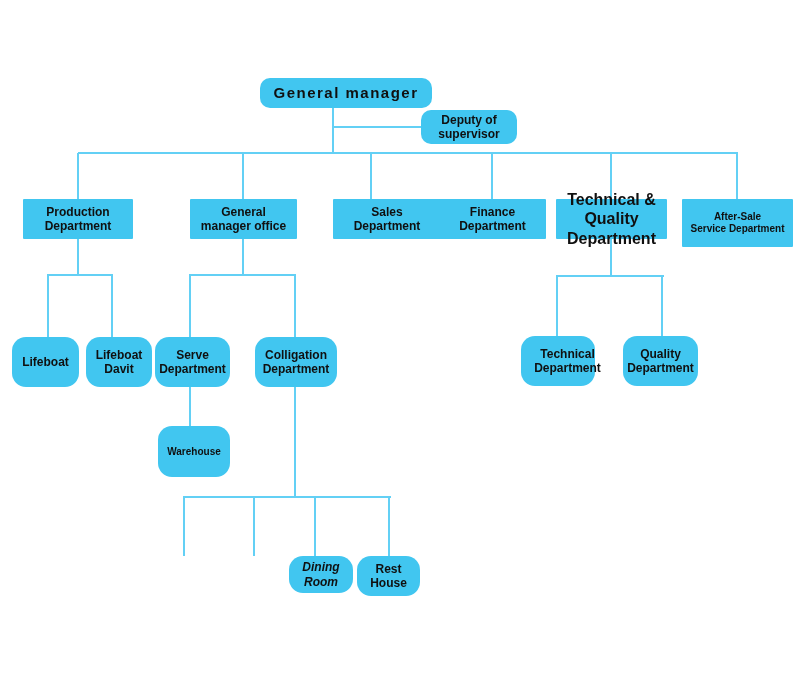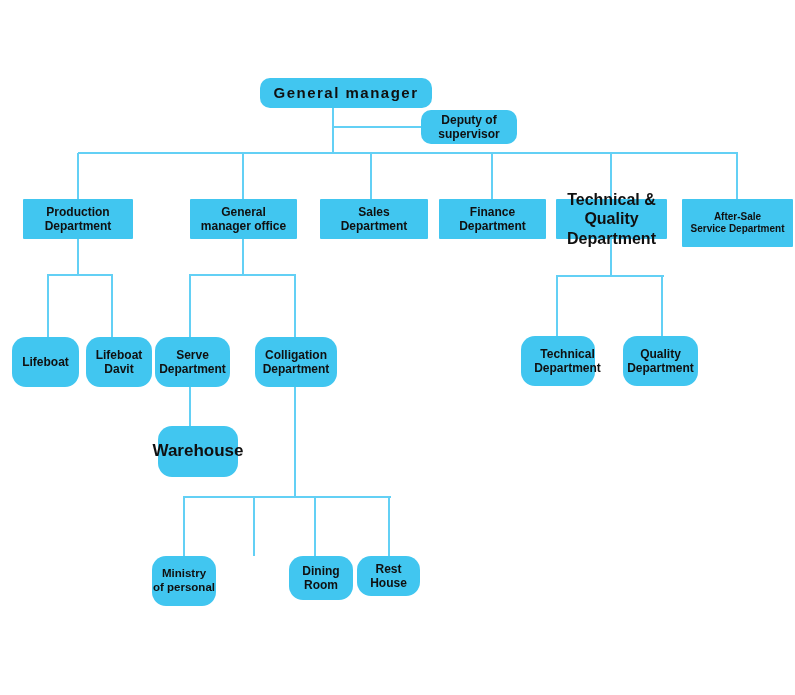--- a/index.html
+++ b/index.html
@@ -31,34 +31,34 @@
   .r10{border-radius:10px;}
   .r12{border-radius:1px;}
   .r14{border-radius:14px;}
   .line{position:absolute;background:var(--line);}
 
   
   #n-general-manager{left:260px;top:78px;width:172px;height:30px;font-size:15px;letter-spacing:1.5px;}
   #n-deputy-of-supervisor{left:421px;top:110px;width:96px;height:34px;}
   #n-production-department{left:23px;top:199px;width:110px;height:40px;}
   #n-general-manager-office{left:190px;top:199px;width:107px;height:40px;}
-  #n-sales-department{left:320px;top:199px;width:108px;height:40px;}
+  #n-sales-department{left:333px;top:199px;width:108px;height:40px;}
   #n-finance-department{left:439px;top:199px;width:107px;height:40px;}
   #n-technical-quality-department{left:556px;top:199px;width:111px;height:40px;font-size:16px;}
   #n-after-sale-service-department{left:682px;top:199px;width:111px;height:48px;font-size:10px;}
   #n-lifeboat{left:12px;top:337px;width:67px;height:50px;}
   #n-lifeboat-davit{left:86px;top:337px;width:66px;height:50px;}
   #n-serve-department{left:155px;top:337px;width:75px;height:50px;}
   #n-colligation-department{left:255px;top:337px;width:82px;height:50px;}
-  #n-warehouse{left:158px;top:426px;width:80px;height:51px;font-size:17px;}
+  #n-warehouse{left:158px;top:426px;width:72px;height:51px;font-size:10px;}
   #n-technical-department{left:521px;top:336px;width:74px;height:50px;padding-left:19px;}
   #n-quality-department{left:623px;top:336px;width:75px;height:50px;}
   #n-ministry-of-personal{left:152px;top:556px;width:64px;height:50px;font-size:11.5px;}
   #n-security{left:220px;top:556px;width:64px;height:50px;}
-  #n-dining-room{left:289px;top:556px;width:64px;height:44px;}
+  #n-dining-room{left:289px;top:556px;width:64px;height:37px;font-style:italic;}
   #n-rest-house{left:357px;top:556px;width:63px;height:40px;}
 
   
   #l-v-gm{left:332px;top:107px;width:2px;height:46px;}
   #l-h-deputy{left:332px;top:126px;width:89px;height:2px;}
   #l-h-main{left:78px;top:152px;width:660px;height:2px;}
   #l-v-prod-top{left:77px;top:153px;width:2px;height:46px;}
   #l-v-gmo-top{left:242px;top:153px;width:2px;height:46px;}
   #l-v-sales-top{left:370px;top:153px;width:2px;height:46px;}
   #l-v-fin-top{left:491px;top:153px;width:2px;height:46px;}
@@ -138,20 +138,18 @@
 Davit</div>
   <div class="node r14" id="n-serve-department">Serve
 Department</div>
   <div class="node r14" id="n-colligation-department">Colligation
 Department</div>
   <div class="node r14" id="n-warehouse">Warehouse</div>
   <div class="node r14" id="n-technical-department">Technical
 Department</div>
   <div class="node r14" id="n-quality-department">Quality
 Department</div>
-  <div class="node r14" id="n-ministry-of-personal">Ministry
-of personal</div>
   <div class="node r14" id="n-dining-room">Dining
 Room</div>
   <div class="node r14" id="n-rest-house">Rest
 House</div>
 
 </div>
 
 </body></html>

